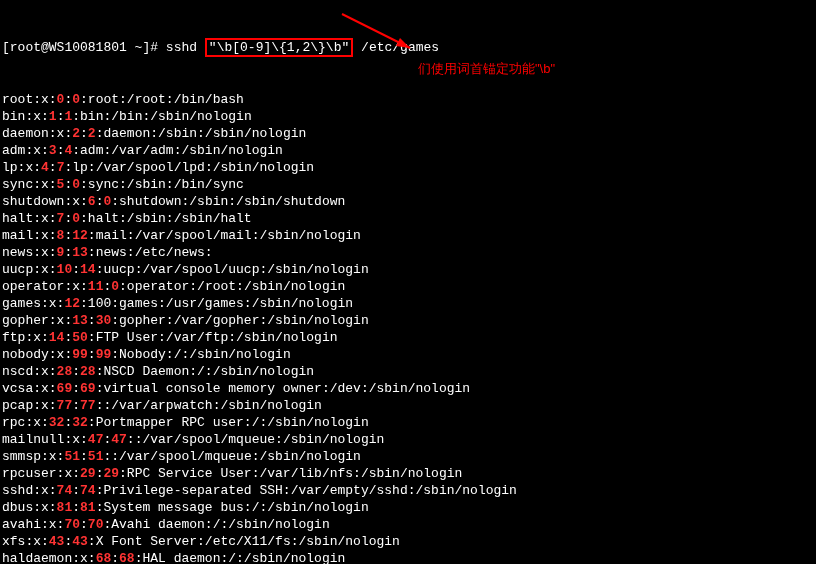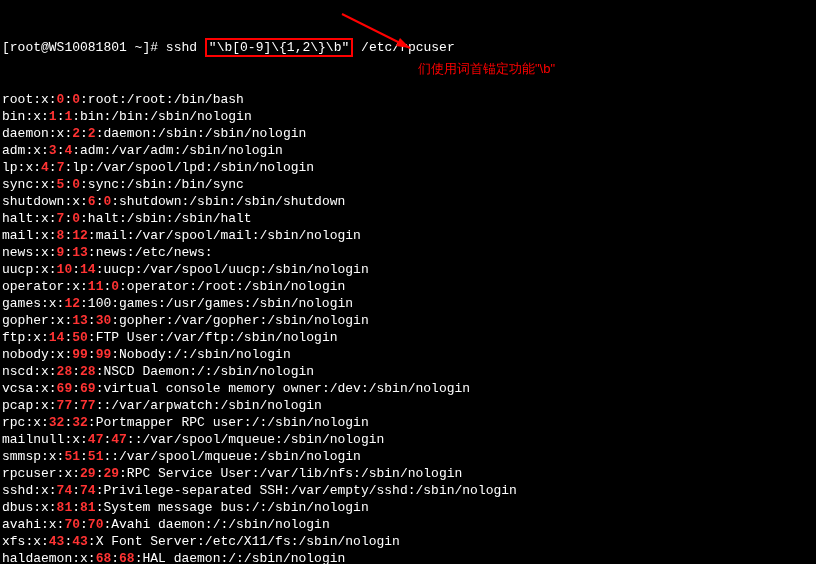--- a/index.html
+++ b/index.html
@@ -8,21 +8,21 @@
   .box{border:2px solid #f00;color:#fff;padding:0 2px;display:inline-block;line-height:15px}
   .path{color:#fff}
   .hl{color:#f33;font-weight:bold}
   .arrow{position:absolute;pointer-events:none}
   .note{position:absolute;color:#f00;font-family:Arial,"Microsoft YaHei",sans-serif;font-size:13px;line-height:18px}
 </style>
 </head>
 <body>
 
 <div class="term">
-  <div><span class="prompt">[root@WS10081801 ~]# sshd </span><span class="box">"\b[0-9]\{1,2\}\b"</span><span class="path"> /etc/rpcuser</span></div>
+  <div><span class="prompt">[root@WS10081801 ~]# sshd </span><span class="box">"\b[0-9]\{1,2\}\b"</span><span class="path"> /etc/games</span></div>
   <div id="rows"><div><span>root:x:</span><span class="hl">0</span><span>:</span><span class="hl">0</span><span>:root:/root:/bin/bash</span></div><div><span>bin:x:</span><span class="hl">1</span><span>:</span><span class="hl">1</span><span>:bin:/bin:/sbin/nologin</span></div><div><span>daemon:x:</span><span class="hl">2</span><span>:</span><span class="hl">2</span><span>:daemon:/sbin:/sbin/nologin</span></div><div><span>adm:x:</span><span class="hl">3</span><span>:</span><span class="hl">4</span><span>:adm:/var/adm:/sbin/nologin</span></div><div><span>lp:x:</span><span class="hl">4</span><span>:</span><span class="hl">7</span><span>:lp:/var/spool/lpd:/sbin/nologin</span></div><div><span>sync:x:</span><span class="hl">5</span><span>:</span><span class="hl">0</span><span>:sync:/sbin:/bin/sync</span></div><div><span>shutdown:x:</span><span class="hl">6</span><span>:</span><span class="hl">0</span><span>:shutdown:/sbin:/sbin/shutdown</span></div><div><span>halt:x:</span><span class="hl">7</span><span>:</span><span class="hl">0</span><span>:halt:/sbin:/sbin/halt</span></div><div><span>mail:x:</span><span class="hl">8</span><span>:</span><span class="hl">12</span><span>:mail:/var/spool/mail:/sbin/nologin</span></div><div><span>news:x:</span><span class="hl">9</span><span>:</span><span class="hl">13</span><span>:news:/etc/news:</span></div><div><span>uucp:x:</span><span class="hl">10</span><span>:</span><span class="hl">14</span><span>:uucp:/var/spool/uucp:/sbin/nologin</span></div><div><span>operator:x:</span><span class="hl">11</span><span>:</span><span class="hl">0</span><span>:operator:/root:/sbin/nologin</span></div><div><span>games:x:</span><span class="hl">12</span><span>:100:games:/usr/games:/sbin/nologin</span></div><div><span>gopher:x:</span><span class="hl">13</span><span>:</span><span class="hl">30</span><span>:gopher:/var/gopher:/sbin/nologin</span></div><div><span>ftp:x:</span><span class="hl">14</span><span>:</span><span class="hl">50</span><span>:FTP User:/var/ftp:/sbin/nologin</span></div><div><span>nobody:x:</span><span class="hl">99</span><span>:</span><span class="hl">99</span><span>:Nobody:/:/sbin/nologin</span></div><div><span>nscd:x:</span><span class="hl">28</span><span>:</span><span class="hl">28</span><span>:NSCD Daemon:/:/sbin/nologin</span></div><div><span>vcsa:x:</span><span class="hl">69</span><span>:</span><span class="hl">69</span><span>:virtual console memory owner:/dev:/sbin/nologin</span></div><div><span>pcap:x:</span><span class="hl">77</span><span>:</span><span class="hl">77</span><span>::/var/arpwatch:/sbin/nologin</span></div><div><span>rpc:x:</span><span class="hl">32</span><span>:</span><span class="hl">32</span><span>:Portmapper RPC user:/:/sbin/nologin</span></div><div><span>mailnull:x:</span><span class="hl">47</span><span>:</span><span class="hl">47</span><span>::/var/spool/mqueue:/sbin/nologin</span></div><div><span>smmsp:x:</span><span class="hl">51</span><span>:</span><span class="hl">51</span><span>::/var/spool/mqueue:/sbin/nologin</span></div><div><span>rpcuser:x:</span><span class="hl">29</span><span>:</span><span class="hl">29</span><span>:RPC Service User:/var/lib/nfs:/sbin/nologin</span></div><div><span>sshd:x:</span><span class="hl">74</span><span>:</span><span class="hl">74</span><span>:Privilege-separated SSH:/var/empty/sshd:/sbin/nologin</span></div><div><span>dbus:x:</span><span class="hl">81</span><span>:</span><span class="hl">81</span><span>:System message bus:/:/sbin/nologin</span></div><div><span>avahi:x:</span><span class="hl">70</span><span>:</span><span class="hl">70</span><span>:Avahi daemon:/:/sbin/nologin</span></div><div><span>xfs:x:</span><span class="hl">43</span><span>:</span><span class="hl">43</span><span>:X Font Server:/etc/X11/fs:/sbin/nologin</span></div><div><span>haldaemon:x:</span><span class="hl">68</span><span>:</span><span class="hl">68</span><span>:HAL daemon:/:/sbin/nologin</span></div></div>
 </div>
 
 <svg class="arrow" style="left:340px;top:12px" width="80" height="45">
   <line x1="2" y1="2" x2="70" y2="36" stroke="#f00" stroke-width="2"></line>
   <polygon points="70,36 60,26 56,34" fill="#f00"></polygon>
 </svg>
 
 <div class="note" style="left:418px;top:42px;width:400px">
   <br>

